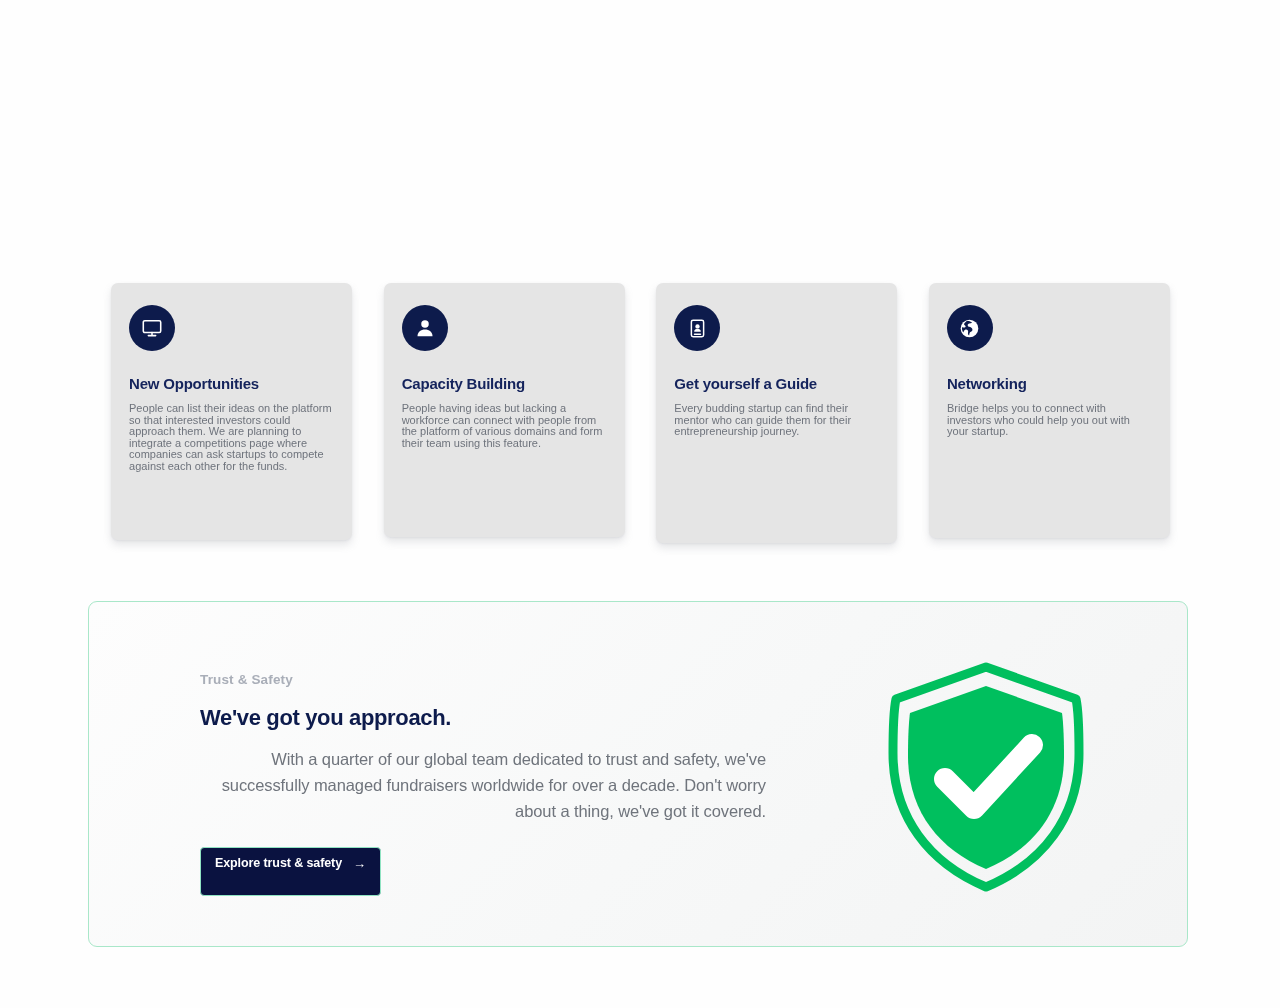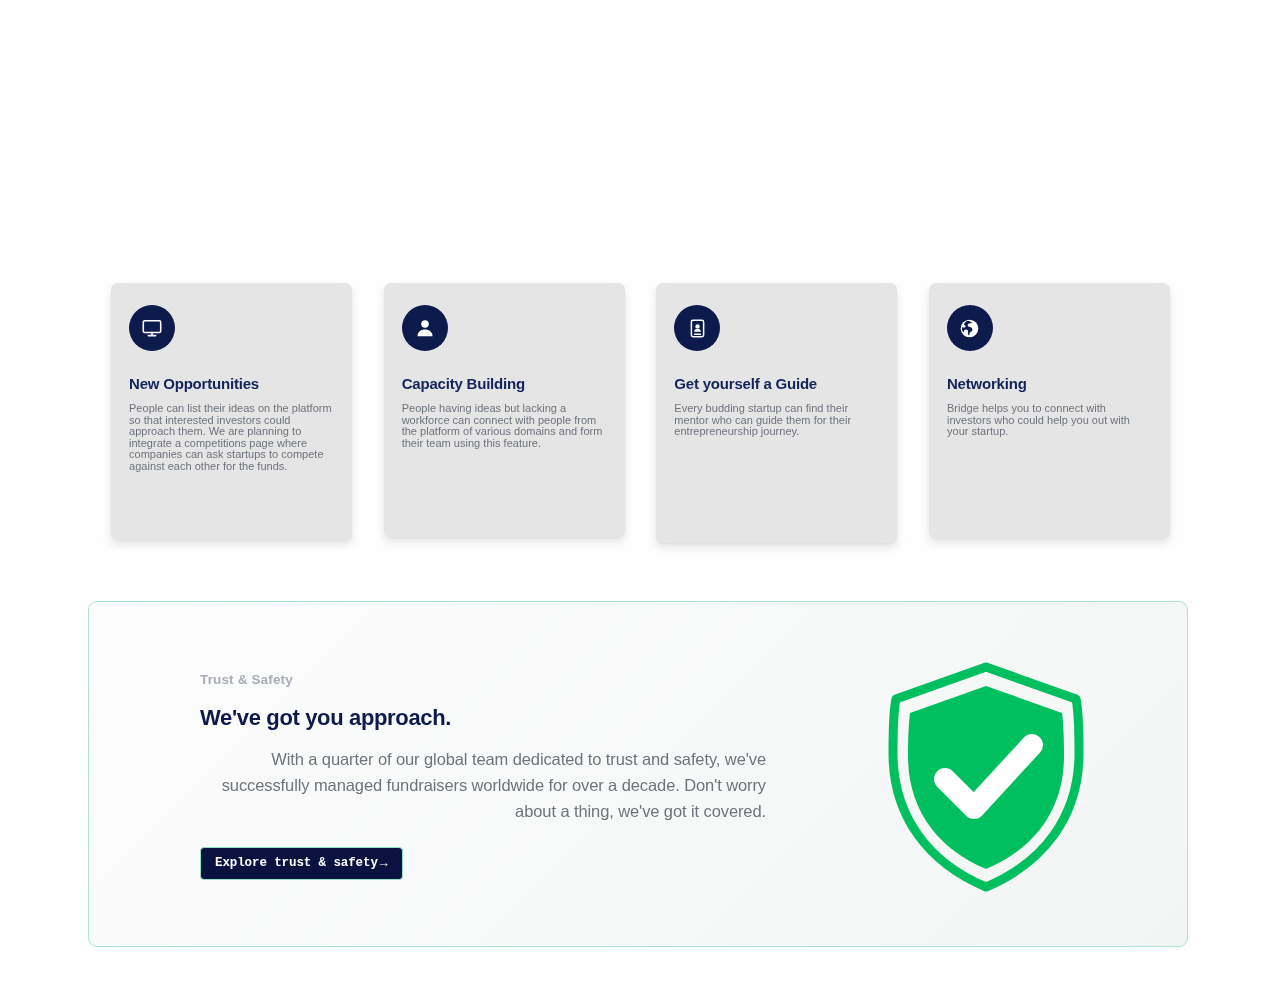--- a/index.html
+++ b/index.html
@@ -155,32 +155,32 @@
     line-height: 26px;
     color: #6f747c;
     letter-spacing: -0.1px;
     max-width: 566px;
     text-align: right;
   }
 
   .trust-cta {
     display: inline-flex;
     align-items: center;
-    gap: 2px;
+    gap: 11px;
     margin-top: 23px;
-    padding: 8px 14px 9px 14px;
+    padding: 8px 14px 25px 14px;
     background: #0a1240;
     border: 1.2px solid #8fe3c2;
     border-radius: 4px;
     color: #ffffff;
     font-size: 12.5px;
     font-weight: 700;
     letter-spacing: -0.1px;
     cursor: pointer;
-    font-family: Liberation Mono, monospace;
+    font-family: Liberation Sans, sans-serif;
   }
   .trust-cta .arrow { font-size: 13px; line-height: 1; }
 
   .shield-wrap {
     position: absolute;
     right: 98px;
     top: 55px;
     width: 206px;
     height: 240px;
   }

